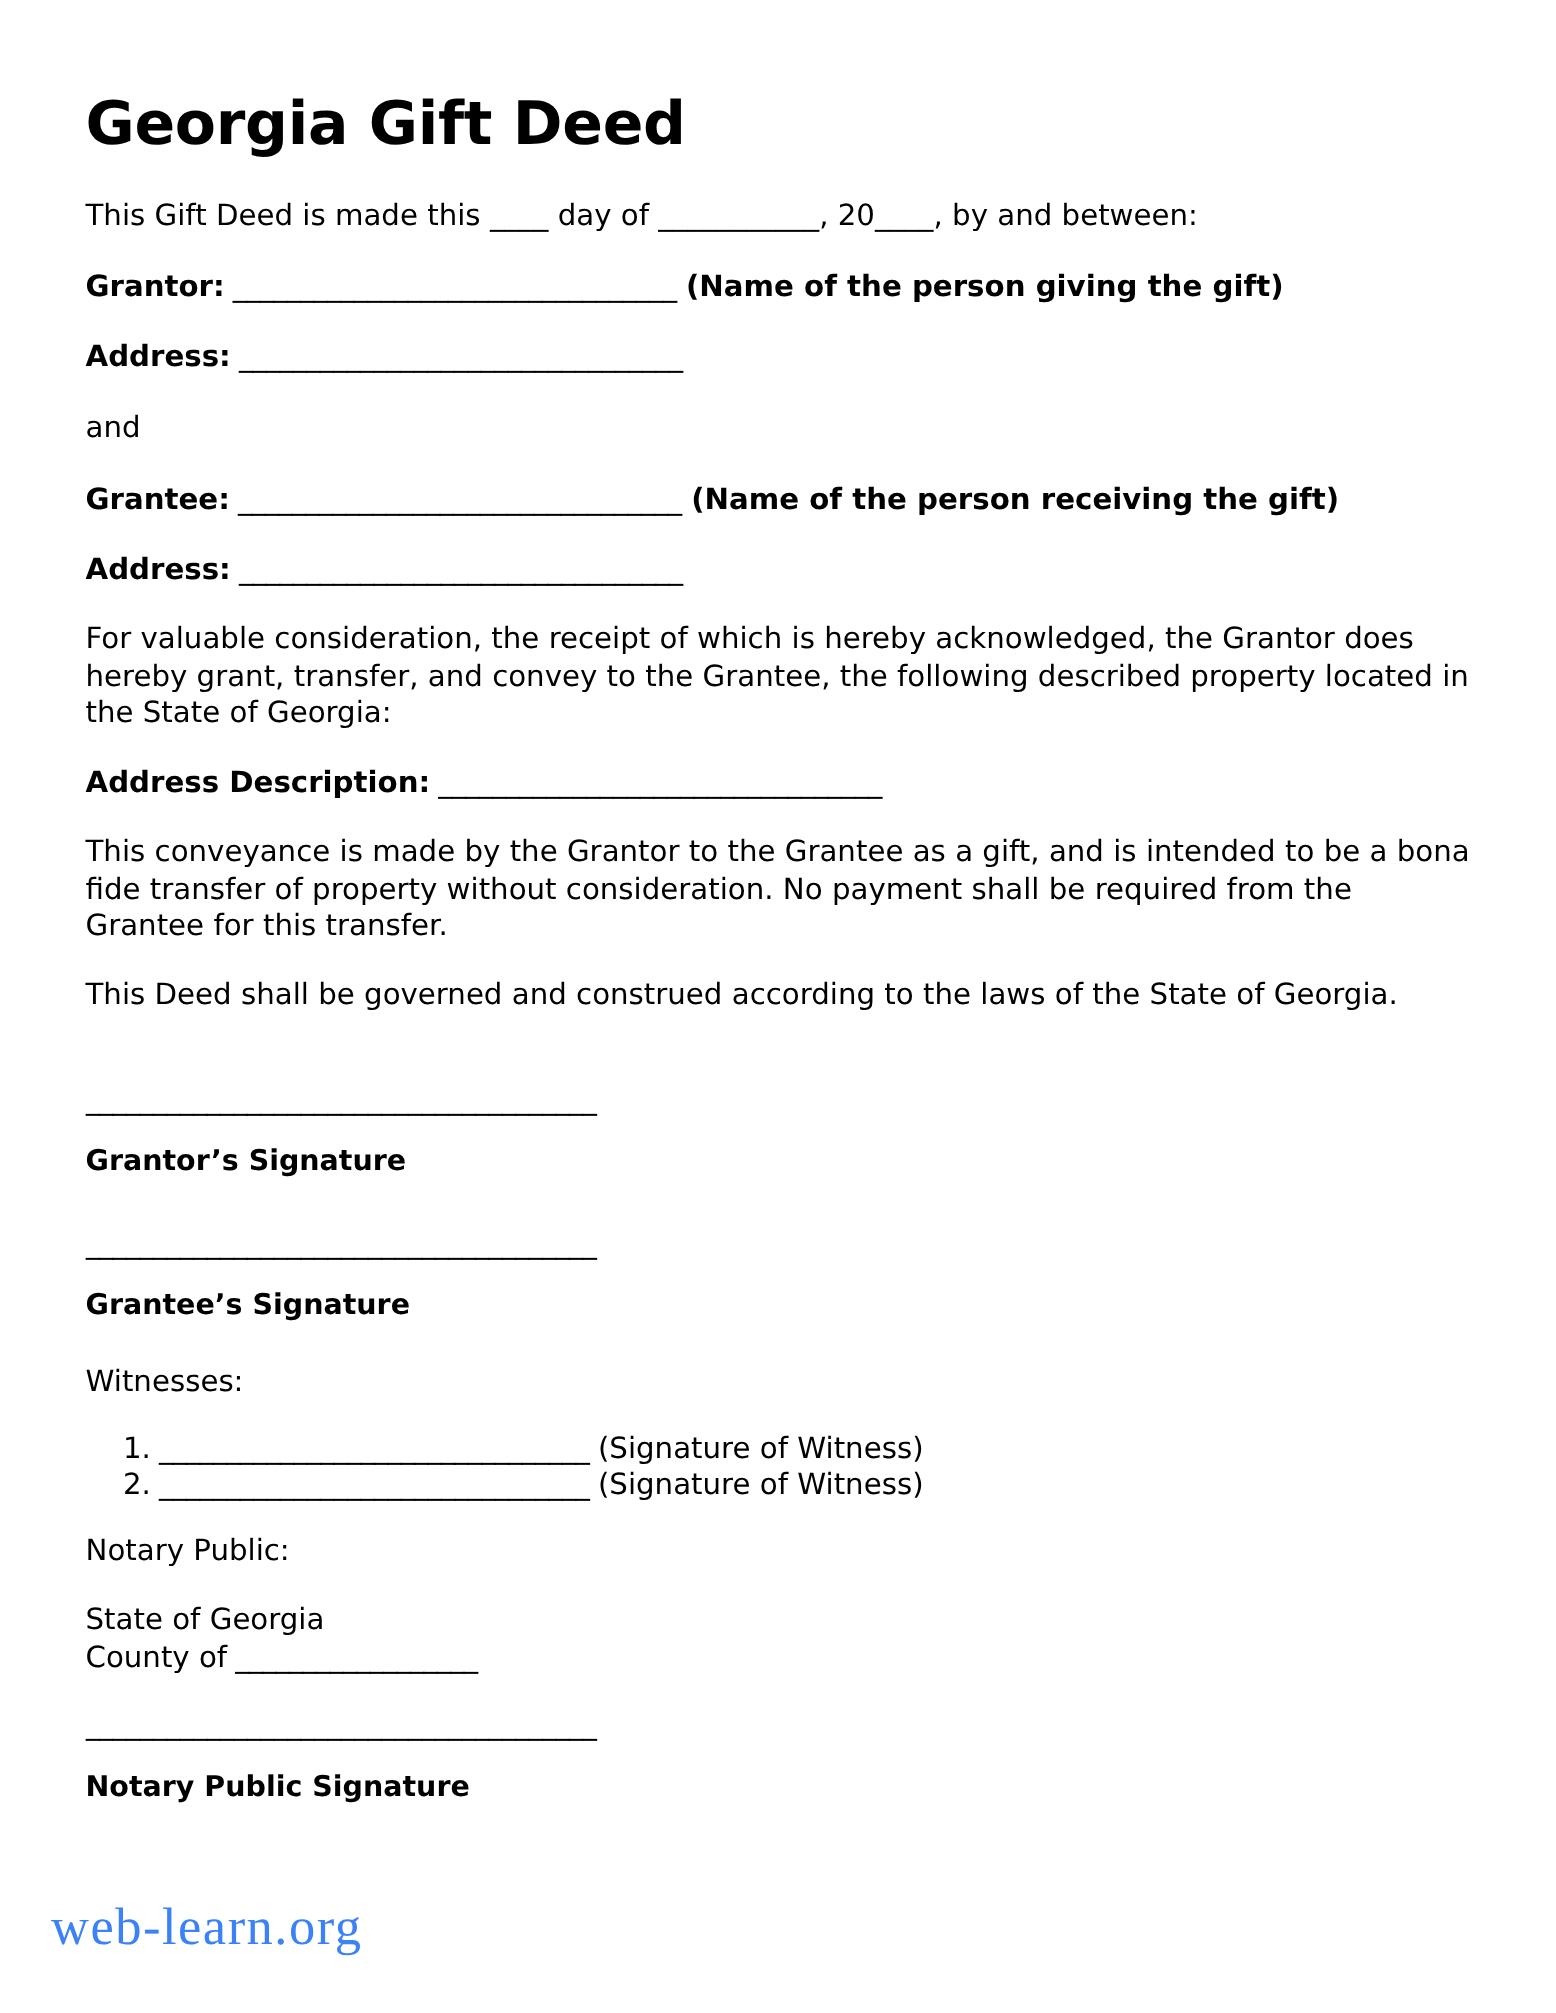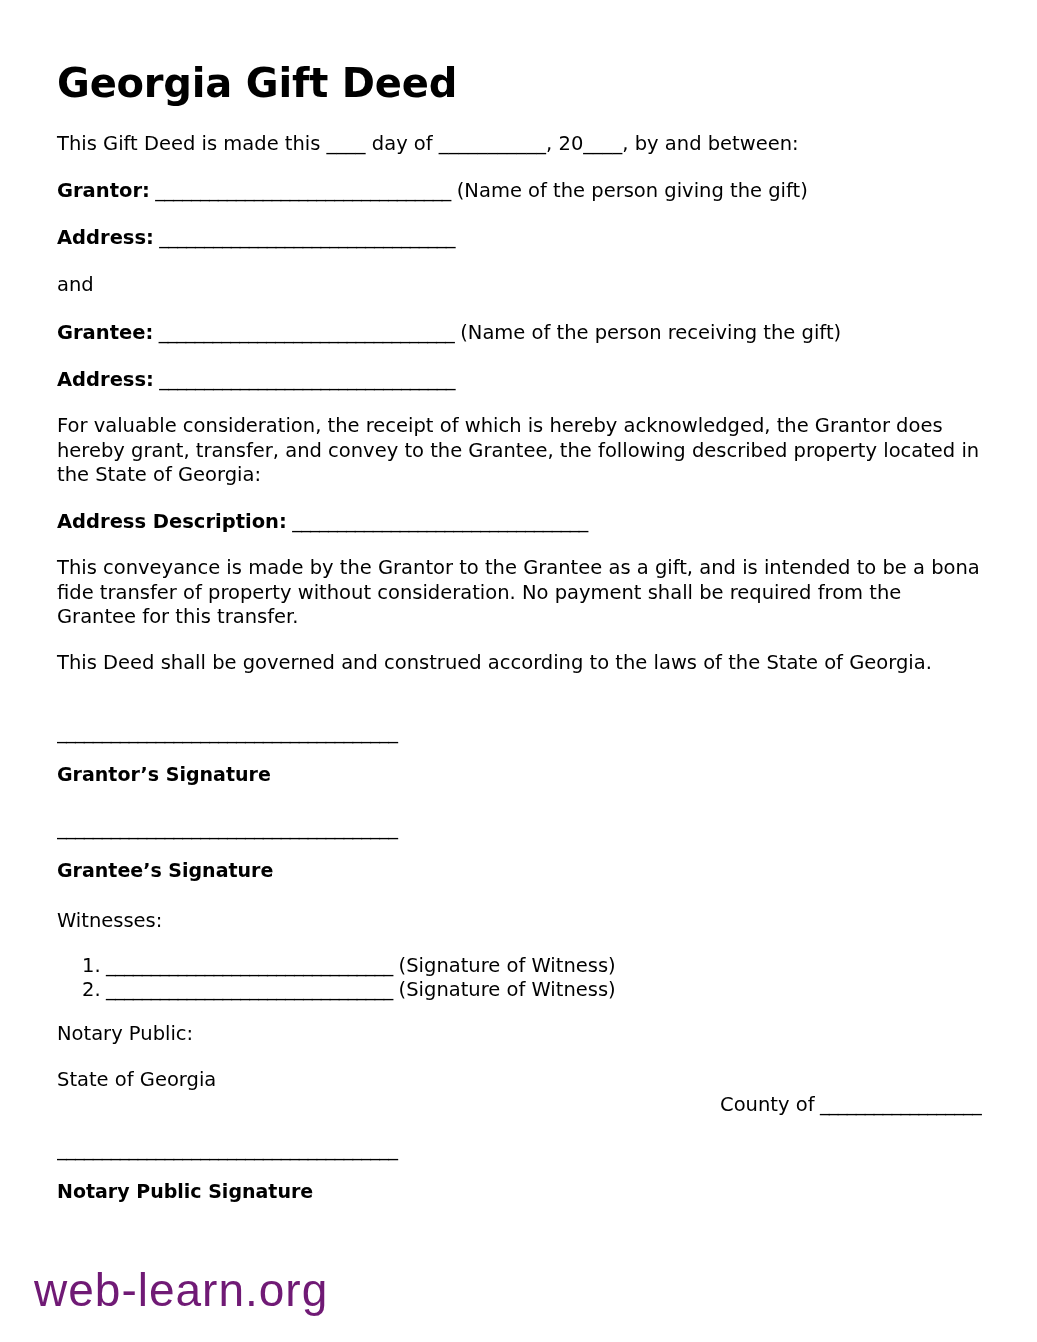--- a/index.html
+++ b/index.html
@@ -52,21 +52,21 @@
     margin: 0 0 22px 0;
     white-space: pre-wrap;
   }
   .lbl {
     font-weight: 700;
   }
   .rule {
     letter-spacing: -0.8px;
   }
   .note {
-    font-weight: 400;
+    font-weight: 700;
   }
 
   
   .connector {
     font-size: 19.5px;
     line-height: 1.3;
     margin: 0 0 22px 0;
   }
 
   
@@ -120,38 +120,37 @@
   .notary-state {
     font-size: 19.5px;
     line-height: 1.28;
     margin: 0;
   }
   .notary-county {
     font-size: 19.5px;
     line-height: 1.28;
     margin: 0 0 22px 0;
     white-space: pre;
-    text-align: right;
   }
   .notary-sworn {
     font-size: 19.5px;
     line-height: 1.3;
     margin: 0 0 28px 0;
     white-space: pre-wrap;
   }
 
   
   .watermark {
     position: absolute;
     left: 34px;
     top: 1267px;
-    font-family: Liberation Sans, sans-serif;
-    font-size: 46px;
+    font-family: Liberation Serif, serif;
+    font-size: 35px;
     line-height: 1;
-    color: #701a75;
+    color: #3b82f6;
     letter-spacing: 1px;
     white-space: pre;
   }
 </style>
 </head>
 <body>
 
 <div class="page">
   <div class="content">
 

